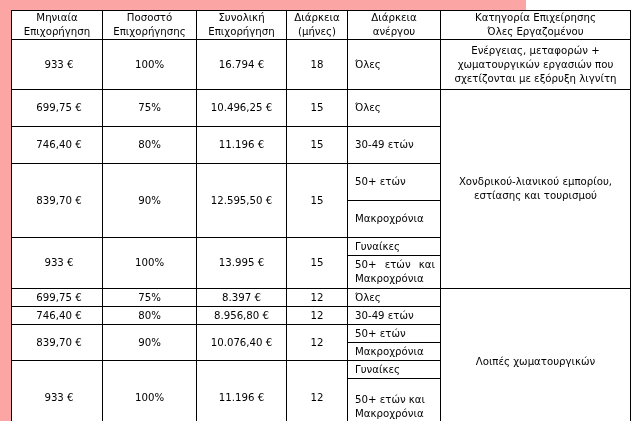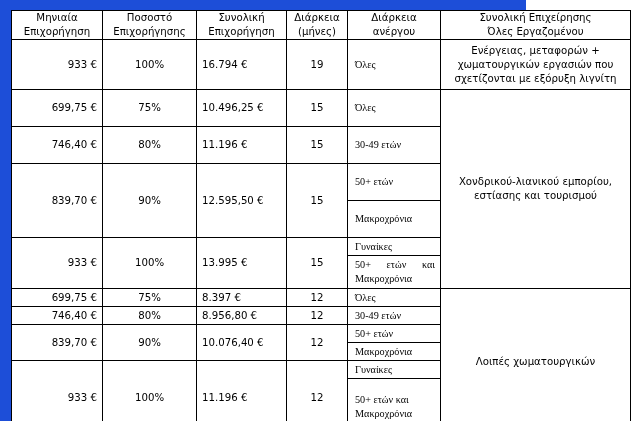--- a/index.html
+++ b/index.html
@@ -13,21 +13,21 @@
     height: 421px;
     overflow: hidden;
     font-family: "DejaVu Sans", "Liberation Sans", sans-serif;
     color: #000000;
   }
 
   #sheet {
     position: relative;
     width: 526px;
     height: 421px;
-    background: #1d4ed8;
+    background: #fca5a5;
   }
 
   table.grid {
     position: absolute;
     left: 11px;
     top: 10px;
     width: 619px;
     border-collapse: collapse;
     table-layout: fixed;
     background: #ffffff;
@@ -57,25 +57,25 @@
   
   col.c-monthly   { width: 91px; }
   col.c-percent   { width: 94px; }
   col.c-total     { width: 90px; }
   col.c-duration  { width: 61px; }
   col.c-category  { width: 93px; }
   col.c-business  { width: 190px; }
   .al-just   { text-align: justify; text-align-last: justify; }
 
   
-  tbody td.money { text-align: right; padding-left: 9px; }
-  
-  tbody td.total { text-align: left; }
-  
-  tbody td.cat   { text-align: left; padding-left: 7px; font-family: Liberation Serif, serif; }
+  tbody td.money { text-align: center; padding-left: 9px; }
+  
+  tbody td.total { text-align: center; }
+  
+  tbody td.cat   { text-align: left; padding-left: 7px; }
 
   
   .h-tall   { height: 50px; }
   .h-mid    { height: 37px; }
   .h-short  { height: 18px; }
   .h-two    { height: 33px; }
   .h-xl     { height: 57px; }
   .biz { line-height: 1.5; padding-left: 8px; padding-right: 8px; }
 </style>
 </head>
@@ -109,33 +109,33 @@
         </th>
         <th>
           <span>Διάρκεια</span><br>
           <span>(μήνες)</span>
         </th>
         <th>
           <span>Διάρκεια</span><br>
           <span>ανέργου</span>
         </th>
         <th>
-          <span>Συνολική Επιχείρησης</span><br>
+          <span>Κατηγορία Επιχείρησης</span><br>
           <span>Όλες Εργαζομένου</span>
         </th>
       </tr>
     </thead>
 
     <tbody>
 
       <tr class="h-tall">
         <td class="money">933 €</td>
         <td>100%</td>
         <td class="total">16.794 €</td>
-        <td>19</td>
+        <td>18</td>
         <td class="cat">Όλες</td>
         <td class="biz" rowspan="1">
           <span>Ενέργειας, μεταφορών +</span><br>
           <span>χωματουργικών εργασιών που</span><br>
           <span>σχετίζονται με εξόρυξη λιγνίτη</span>
         </td>
       </tr>
 
       <tr class="h-mid">
         <td class="money">699,75 €</td>

